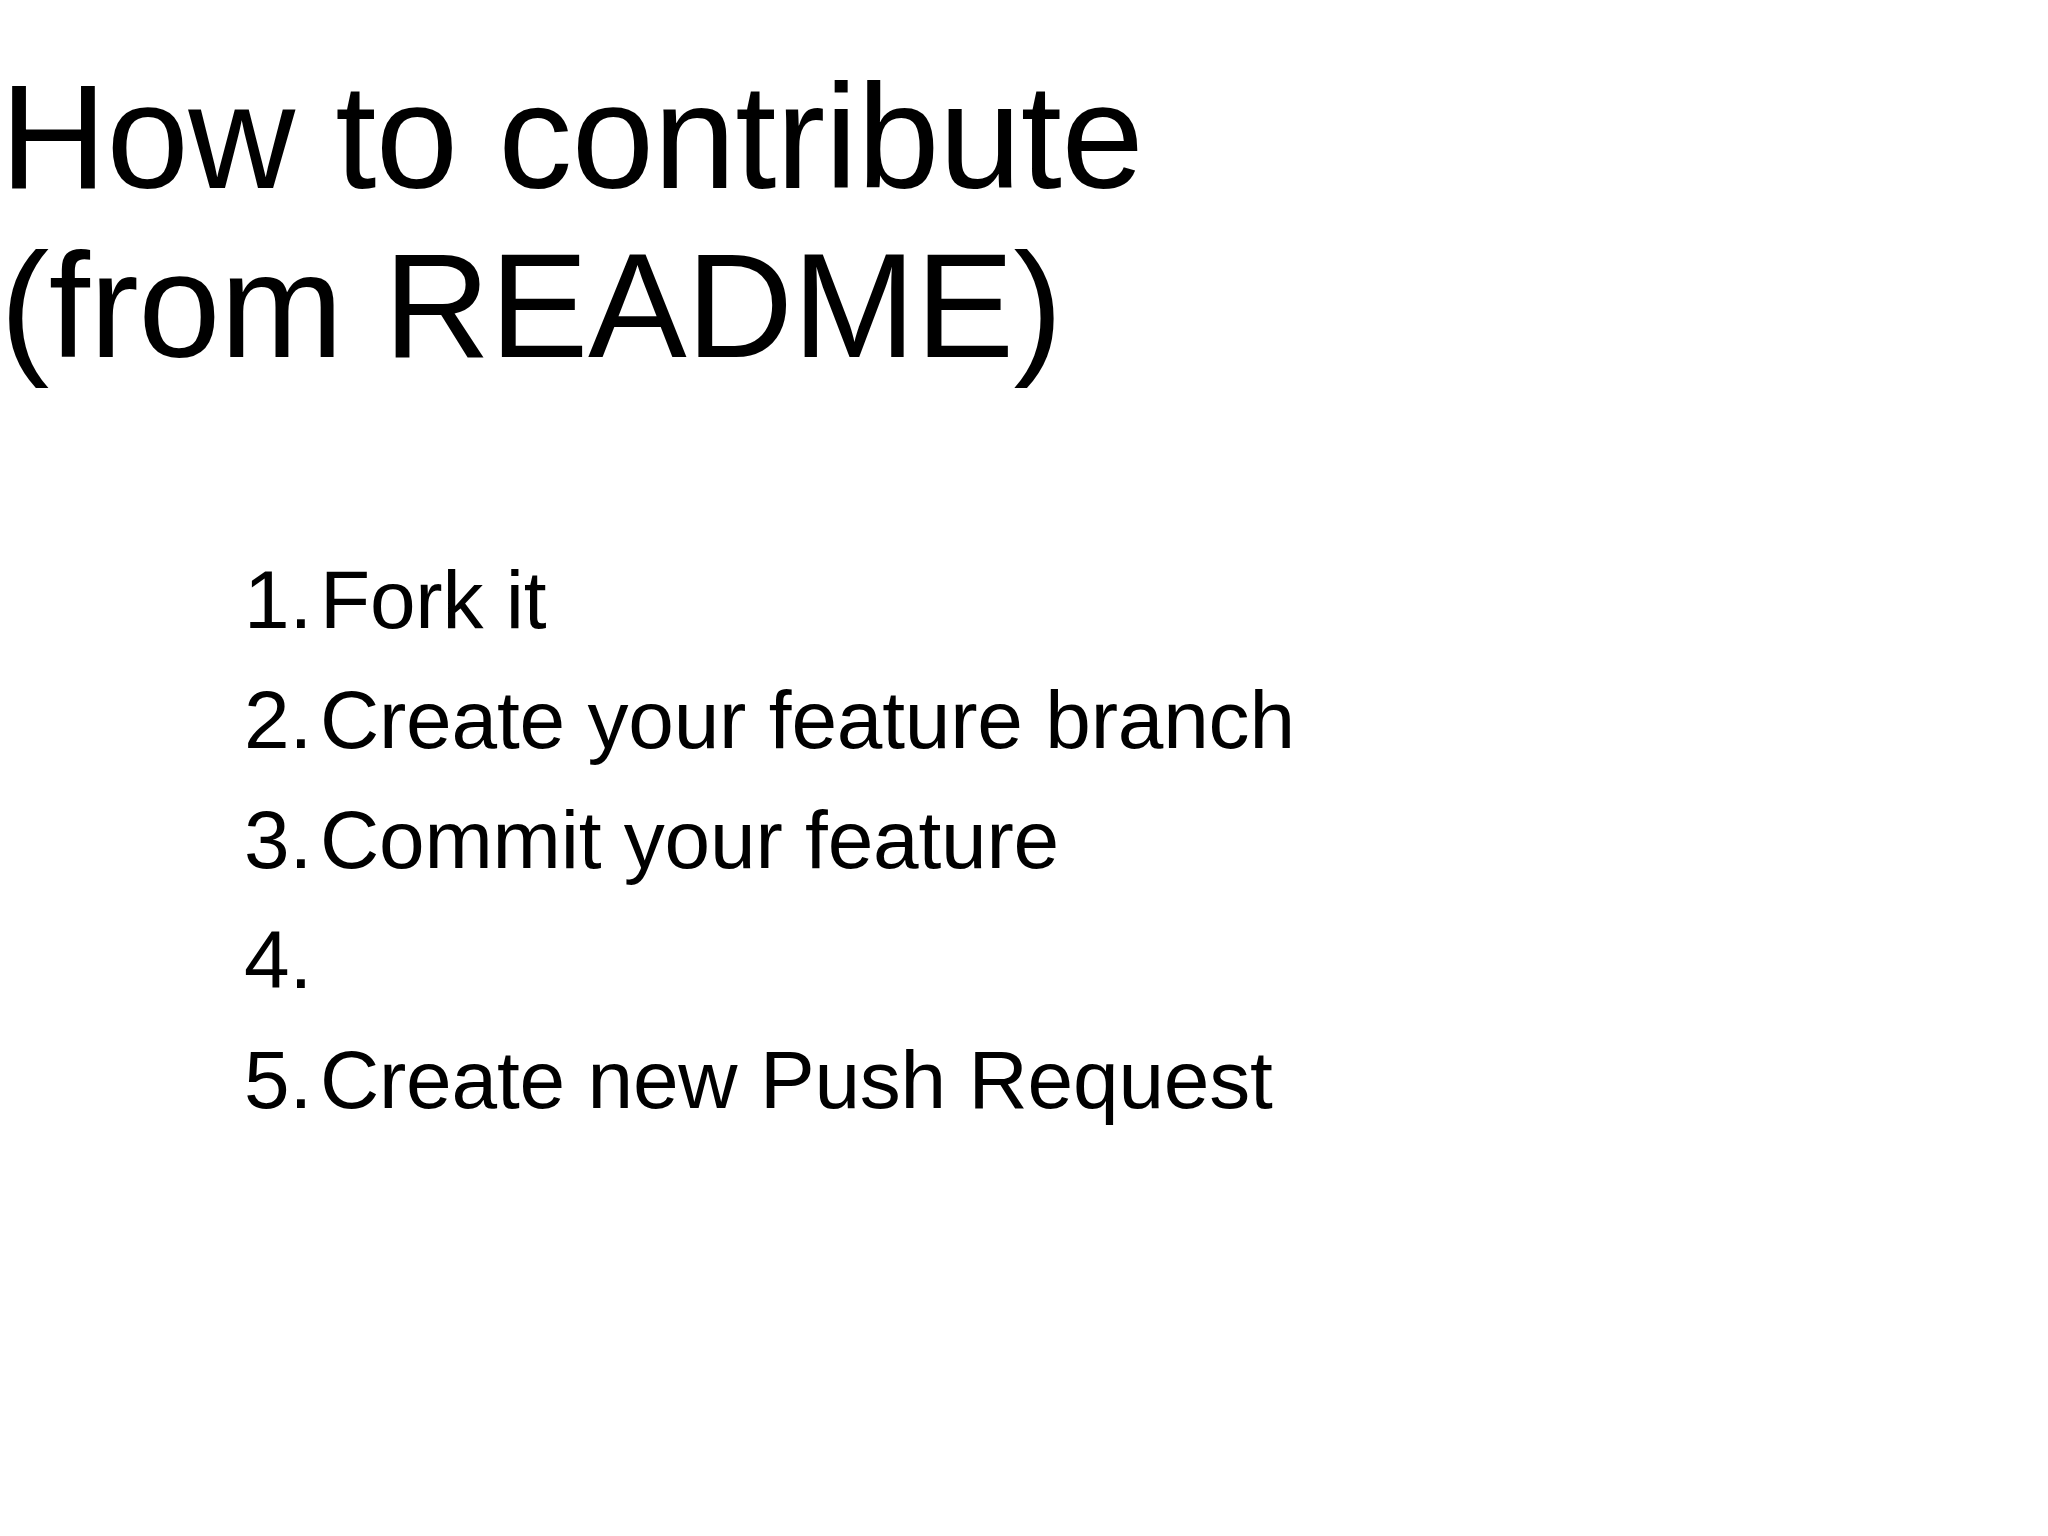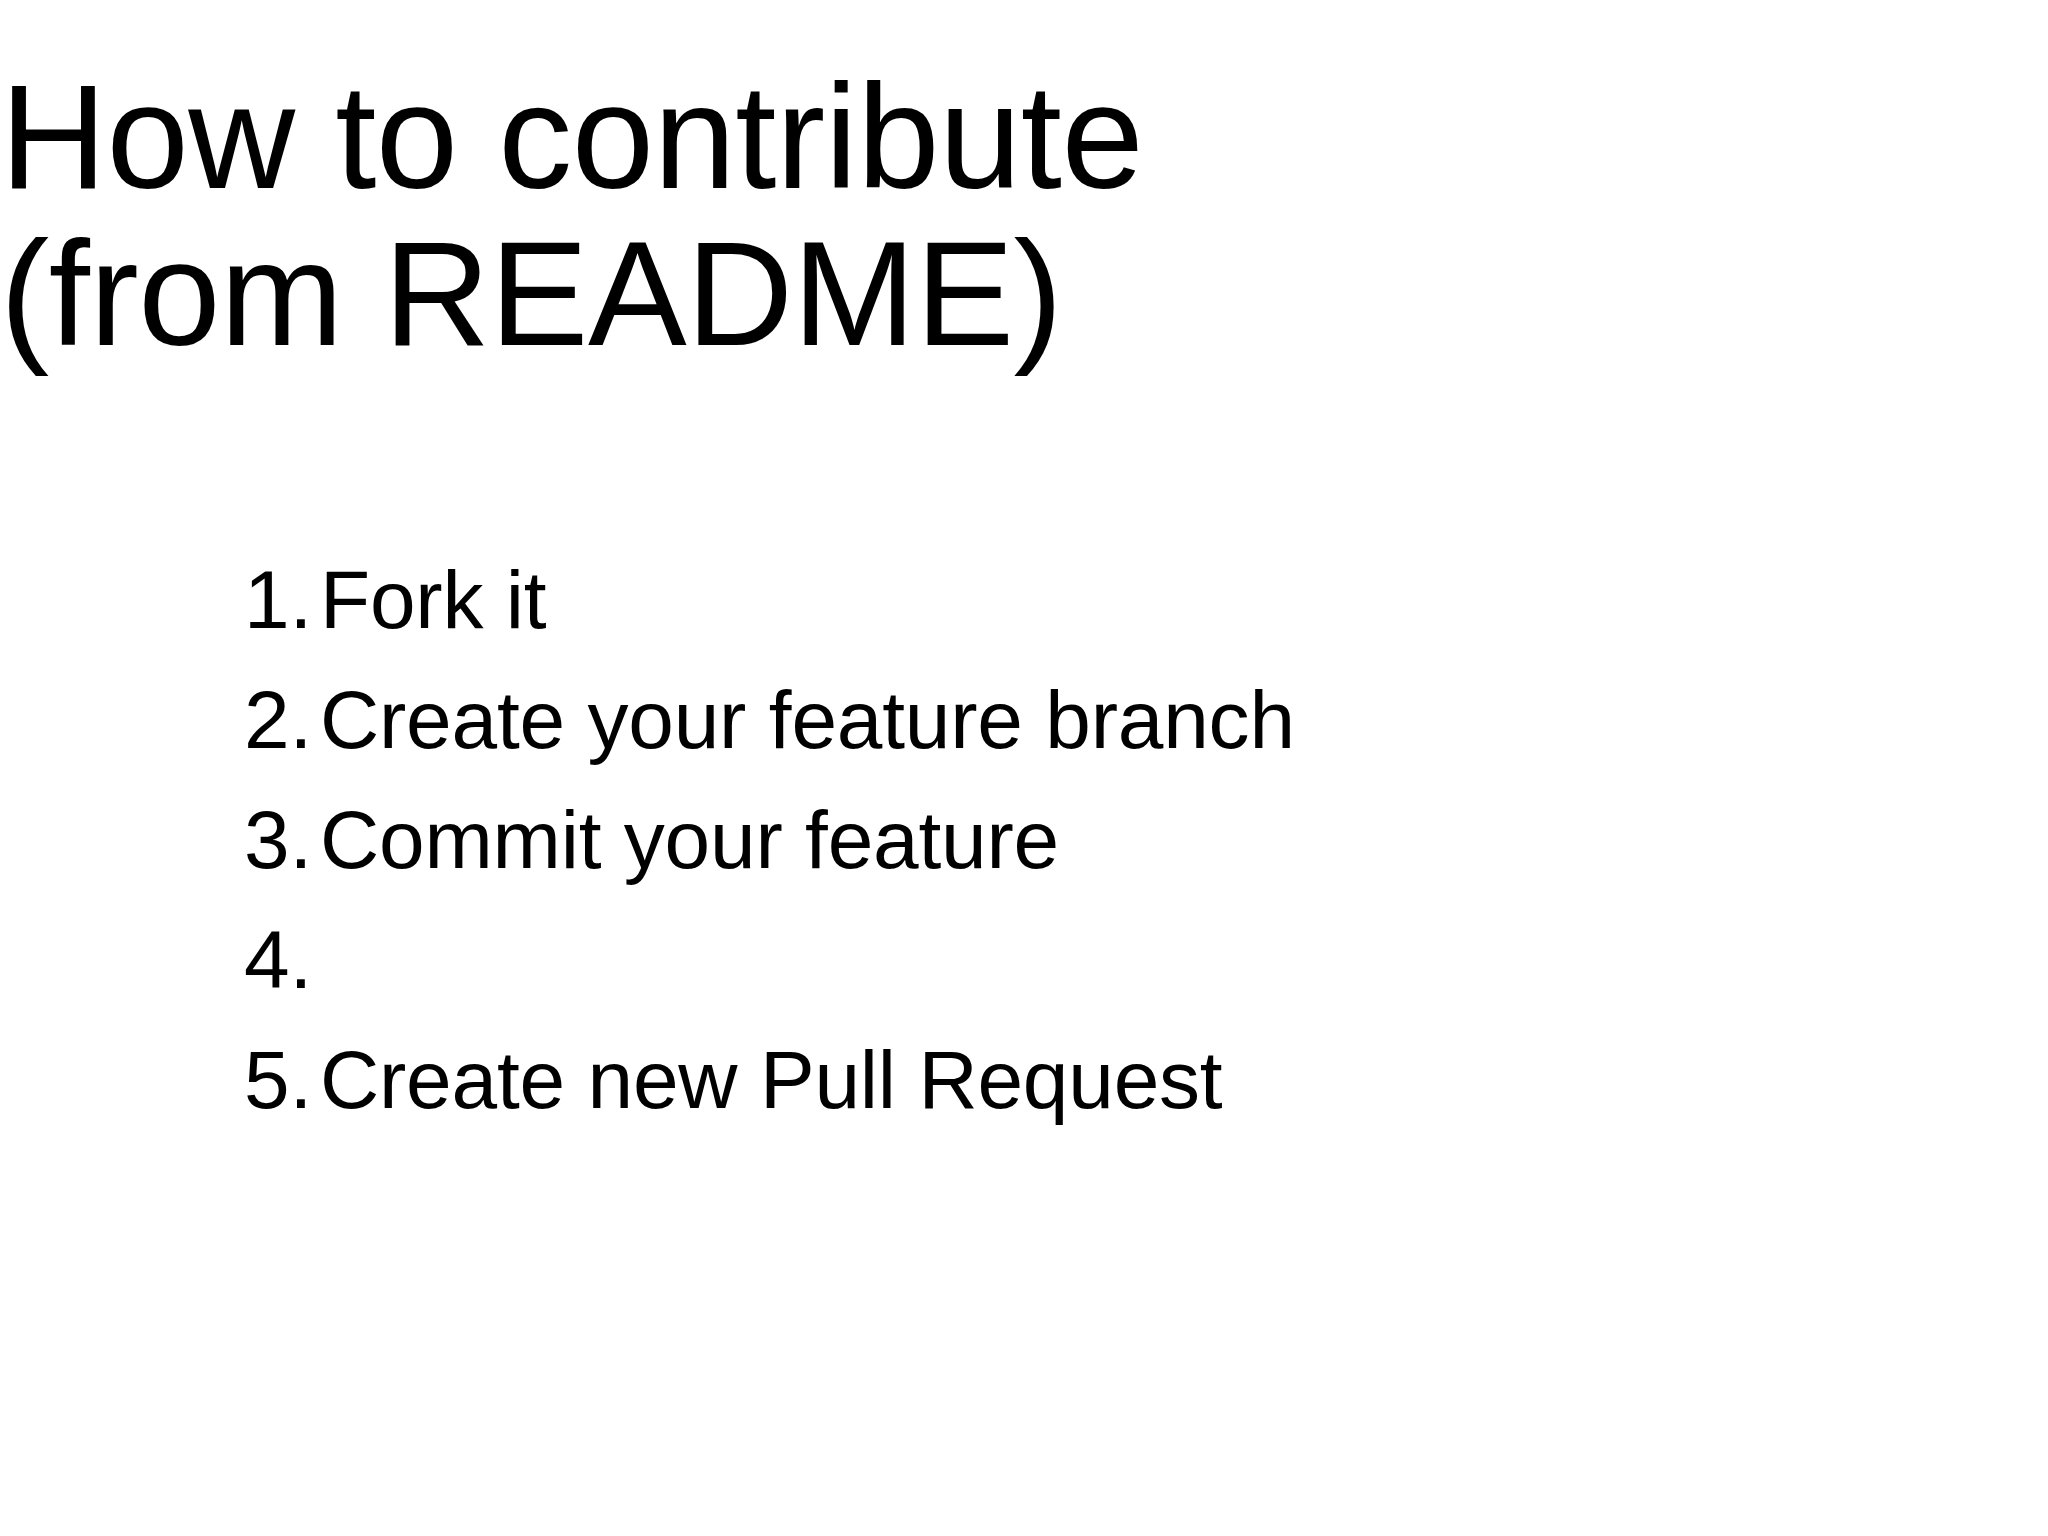--- a/index.html
+++ b/index.html
@@ -31,21 +31,21 @@
   .title-line {
     display: block;
     font-size: 148px;
     line-height: 1.02;
     font-weight: 400;
     letter-spacing: -0.5px;
     white-space: nowrap;
   }
 
   #title-line-2 {
-    margin-top: 6px;
+    margin-top: 18px;
   }
 
   
   #steps-list {
     position: absolute;
     top: 540px;
     left: 0;
     width: 2048px;
     list-style: none;
     margin: 0;
@@ -97,17 +97,17 @@
     </li>
     <li class="step-item">
       <span class="step-marker">3.</span>
       <span class="step-text">Commit your feature</span>
     </li>
     <li class="step-item">
       <span class="step-marker">4.</span>
     </li>
     <li class="step-item">
       <span class="step-marker">5.</span>
-      <span class="step-text">Create new Pull Request</span>
+      <span class="step-text">Create new Push Request</span>
     </li>
   </ol>
 
 </div>
 
 </body></html>

